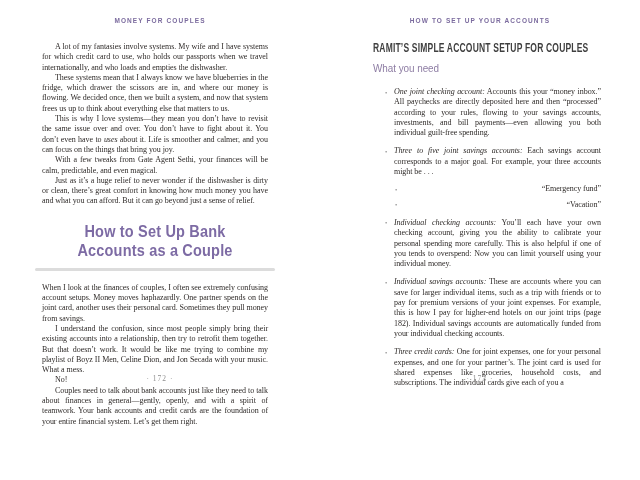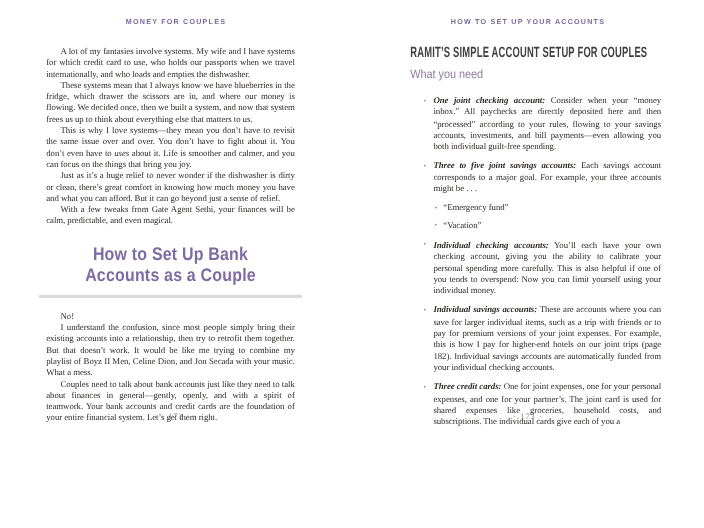--- a/index.html
+++ b/index.html
@@ -90,64 +90,65 @@
     white-space: nowrap;
     margin: 6px 0 0;
     font-weight: normal;
   }
   ul.blist { list-style: none; margin: 12px 0 0; padding: 0; text-align: justify; }
   ul.blist > li { position: relative; padding-left: 21px; margin-bottom: 8px; }
   .marker {
     position: absolute; left: 12px; top: 0.5px;
     color: #8f8f8f; font-size: 6.5px; line-height: 10.3px;
   }
-  .lead { font-weight: bold; font-style: italic; }
+  .lead { font-weight: normal; font-style: italic; }
   ul.sublist { list-style: none; margin: 7px 0 7px; padding: 0; text-align: left; }
-  ul.sublist > li { position: relative; padding-left: 9px; margin-bottom: 5px; }
+  ul.sublist > li { position: relative; padding-left: 9px; margin-bottom: 5px; text-align: right; }
   ul.sublist .marker { left: 1px; }
   li p.after { margin: 0; text-indent: 0; }
 </style>
 </head>
 <body>
 
 <div class="page left">
   <div class="running-head">MONEY FOR COUPLES</div>
 
   <div class="body-col">
     <p>A lot of my fantasies involve systems. My wife and I have systems for which credit card to use, who holds our passports when we travel internationally, and who loads and empties the dishwasher.</p>
     <p>These systems mean that I always know we have blueberries in the fridge, which drawer the scissors are in, and where our money is flowing. We decided once, then we built a system, and now that system frees us up to think about everything else that matters to us.</p>
     <p><span>This is why I love systems—they mean you don’t have to revisit the same issue over and over. You don’t have to fight about it. You don’t even have to </span><em>uses</em><span> about it. Life is smoother and calmer, and you can focus on the things that bring you joy.</span></p>
+    <p>With a few tweaks from Gate Agent Sethi, your finances will be calm, predictable, and even magical.</p>
     <p>Just as it’s a huge relief to never wonder if the dishwasher is dirty or clean, there’s great comfort in knowing how much money you have and what you can afford. But it can go beyond just a sense of relief.</p>
-    <p>With a few tweaks from Gate Agent Sethi, your finances will be calm, predictable, and even magical.</p>
 
     <div class="section-heading">
       <div>How to Set Up Bank</div>
       <div>Accounts as a Couple</div>
     </div>
     <div class="rule"></div>
 
+    <p class="no-indent">When I look at the finances of couples, I often see extremely confusing account setups. Money moves haphazardly. One partner spends on the joint card, another uses their personal card. Sometimes they pull money from savings.</p>
+    <p>I understand the confusion, since most people simply bring their existing accounts into a relationship, then try to retrofit them together. But that doesn’t work. It would be like me trying to combine my playlist of Boyz II Men, Celine Dion, and Jon Secada with your music. What a mess.</p>
     <p>No!</p>
-    <p>I understand the confusion, since most people simply bring their existing accounts into a relationship, then try to retrofit them together. But that doesn’t work. It would be like me trying to combine my playlist of Boyz II Men, Celine Dion, and Jon Secada with your music. What a mess.</p>
     <p>Couples need to talk about bank accounts just like they need to talk about finances in general—gently, openly, and with a spirit of teamwork. Your bank accounts and credit cards are the foundation of your entire financial system. Let’s get them right.</p>
   </div>
 
   <div class="pagenum">· 172 ·</div>
 </div>
 
 <div class="page right">
   <div class="running-head">HOW TO SET UP YOUR ACCOUNTS</div>
 
   <div class="right-col">
     <h1 class="acct-title">RAMIT’S SIMPLE ACCOUNT SETUP FOR COUPLES</h1>
     <h2 class="acct-sub">What you need</h2>
 
     <ul class="blist">
       <li>
         <span class="marker">•</span>
-        <span class="lead">One joint checking account:</span><span> Consider when your “money inbox.” All paychecks are directly deposited here and then “processed” according to your rules, flowing to your savings accounts, investments, and bill payments—even allowing you both individual guilt-free spending.</span>
+        <span class="lead">One joint checking account:</span><span> Accounts this your “money inbox.” All paychecks are directly deposited here and then “processed” according to your rules, flowing to your savings accounts, investments, and bill payments—even allowing you both individual guilt-free spending.</span>
       </li>
 
       <li>
         <span class="marker">•</span>
         <span class="lead">Three to five joint savings accounts:</span><span> Each savings account corresponds to a major goal. For example, your three accounts might be . . .</span>
         <ul class="sublist">
           <li><span class="marker">•</span><span>“Emergency fund”</span></li>
           <li><span class="marker">•</span><span>“Vacation”</span></li>
         </ul>
       </li>

